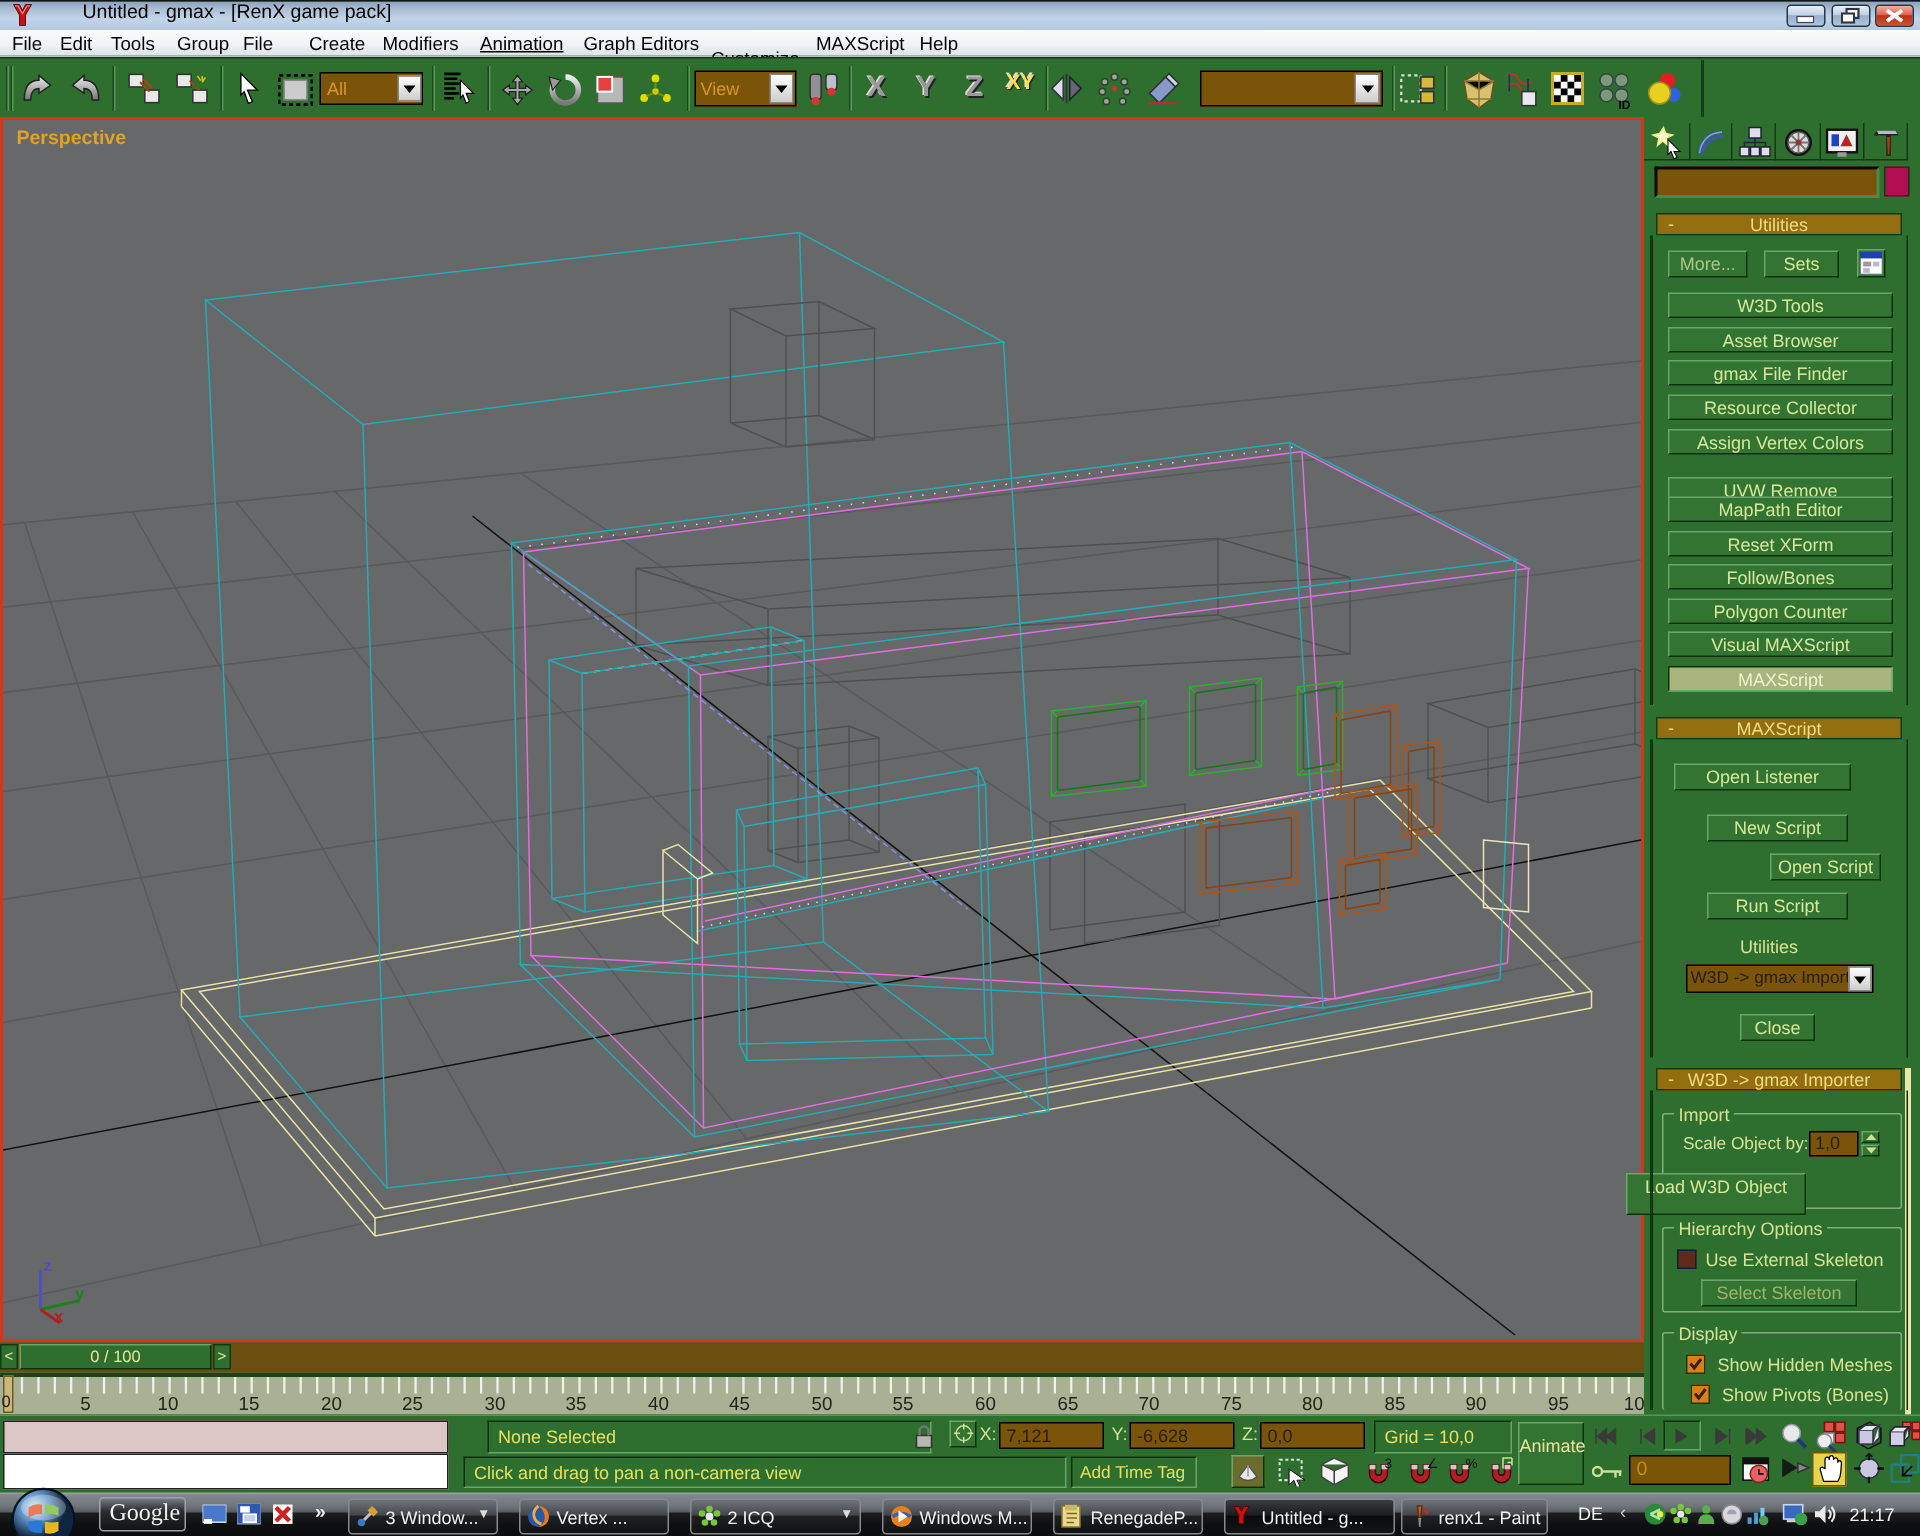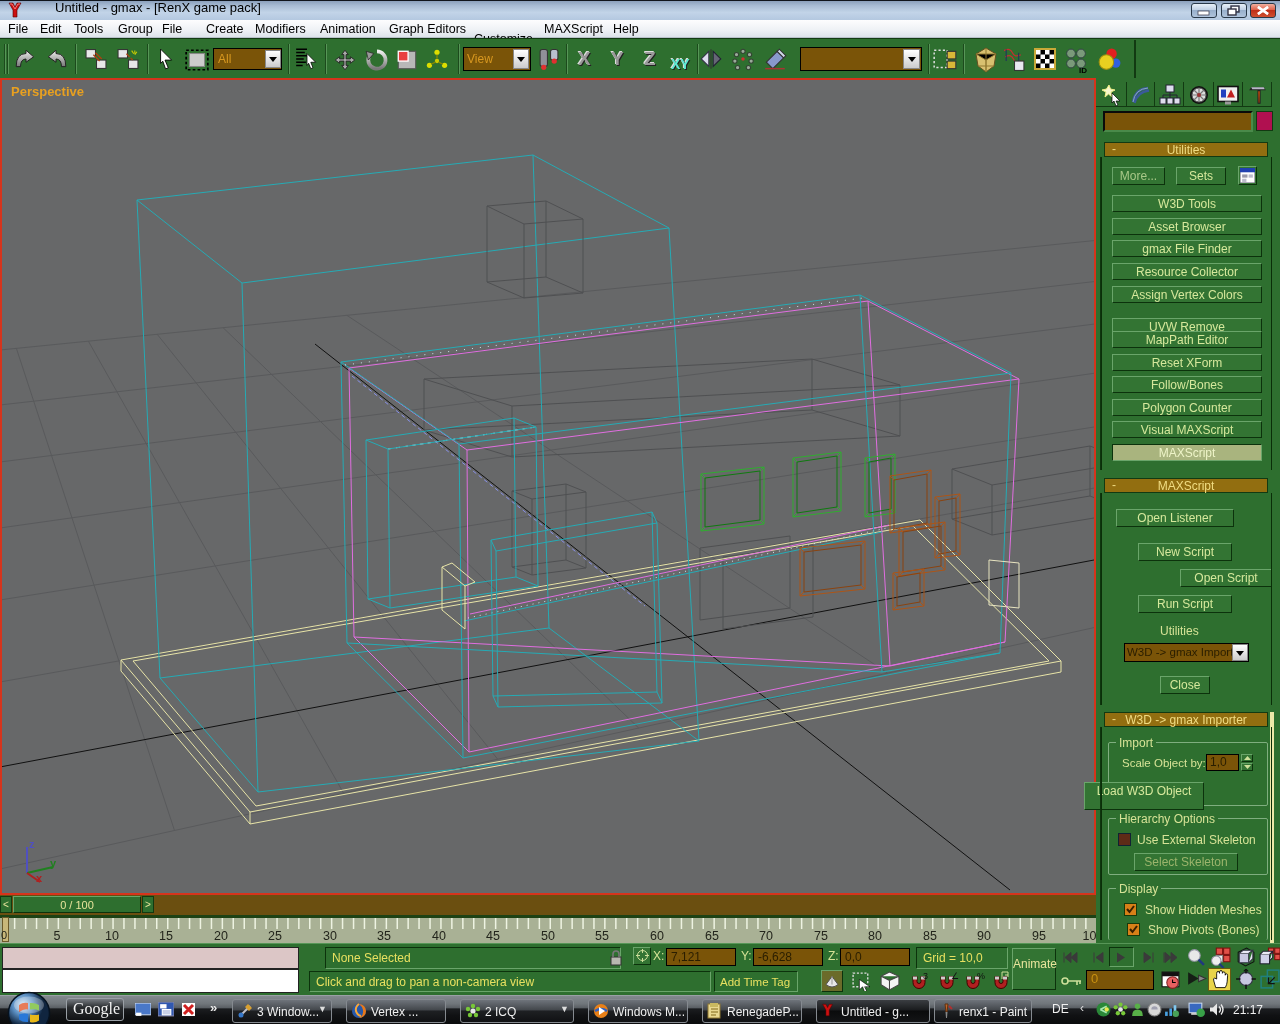--- a/index.html
+++ b/index.html
@@ -39,21 +39,21 @@
       <path d="M8 4 L18 11 M18 4 L8 11" stroke="#fff" stroke-width="2.2"></path>
     </svg></div>
 <div class="abs" style="left:0;top:20px;width:1280px;height:18px;background:linear-gradient(#fdfdfe 0%,#eef1f5 60%,#dde3ea 100%);border-bottom:1px solid #b8c0ca;"></div>
 <div class="abs" style="left:8px;top:22px;font-size:12.5px;color:#000;">File</div>
 <div class="abs" style="left:40px;top:22px;font-size:12.5px;color:#000;">Edit</div>
 <div class="abs" style="left:74px;top:22px;font-size:12.5px;color:#000;">Tools</div>
 <div class="abs" style="left:118px;top:22px;font-size:12.5px;color:#000;">Group</div>
 <div class="abs" style="left:162px;top:22px;font-size:12.5px;color:#000;">File</div>
 <div class="abs" style="left:206px;top:22px;font-size:12.5px;color:#000;">Create</div>
 <div class="abs" style="left:255px;top:22px;font-size:12.5px;color:#000;">Modifiers</div>
-<div class="abs" style="left:320px;top:22px;font-size:12.5px;color:#000;">Animation</div>
+<div class="abs" style="left:320px;top:22px;font-size:12.5px;color:#000;text-decoration:underline;">Animation</div>
 <div class="abs" style="left:389px;top:22px;font-size:12.5px;color:#000;">Graph Editors</div>
 <div class="abs" style="left:474px;top:32px;font-size:12.5px;color:#000;">Customize</div>
 <div class="abs" style="left:544px;top:22px;font-size:12.5px;color:#000;">MAXScript</div>
 <div class="abs" style="left:613px;top:22px;font-size:12.5px;color:#000;">Help</div>
 <div class="abs" style="left:0;top:38px;width:1280px;height:40px;background:#2e6f2f;border-top:1px solid #123a12;"></div>
 <div style="position:absolute;left:4px;top:44px;width:1px;height:30px;background:#1c4a1c"></div>
 <div style="position:absolute;left:5px;top:44px;width:1px;height:30px;background:#579657"></div>
 <div style="position:absolute;left:7px;top:44px;width:1px;height:30px;background:#1c4a1c"></div>
 <div style="position:absolute;left:8px;top:44px;width:1px;height:30px;background:#579657"></div>
 <svg class="abs" style="left:14px;top:48px" width="24" height="22" viewBox="0 0 22 20">
@@ -134,21 +134,21 @@
     <rect x="2" y="2" width="7" height="16" rx="2" fill="#909098" stroke="#333"></rect>
     <rect x="12" y="2" width="7" height="10" rx="2" fill="#b8c0d0" stroke="#333"></rect>
     <circle cx="5.5" cy="19" r="2.5" fill="#e03030"></circle>
     <circle cx="15.5" cy="13" r="2.5" fill="#e03030"></circle>
   </svg>
 <div style="position:absolute;left:566px;top:44px;width:1px;height:30px;background:#1c4a1c"></div>
 <div style="position:absolute;left:567px;top:44px;width:1px;height:30px;background:#579657"></div>
 <div class="abs" style="left:578px;top:48px;font-size:19px;font-weight:bold;color:#9a9a9a;text-shadow:1px 1px 0 #222,-1px -1px 0 #ddd;">X</div>
 <div class="abs" style="left:611px;top:48px;font-size:19px;font-weight:bold;color:#9a9a9a;text-shadow:1px 1px 0 #222,-1px -1px 0 #ddd;">Y</div>
 <div class="abs" style="left:644px;top:48px;font-size:19px;font-weight:bold;color:#9a9a9a;text-shadow:1px 1px 0 #222,-1px -1px 0 #ddd;">Z</div>
-<div class="abs" style="left:671px;top:56px;font-size:14px;font-weight:bold;color:#5eead4;text-shadow:1px 1px 0 #222,-1px -1px 0 #ddd;">XY</div>
+<div class="abs" style="left:671px;top:46px;font-size:14px;font-weight:bold;color:#fde047;text-shadow:1px 1px 0 #222,-1px -1px 0 #ddd;">XY</div>
 <div style="position:absolute;left:697px;top:44px;width:1px;height:30px;background:#1c4a1c"></div>
 <div style="position:absolute;left:698px;top:44px;width:1px;height:30px;background:#579657"></div>
 <svg class="abs" style="left:699px;top:47px" width="24" height="26" viewBox="0 0 22 24">
     <path d="M11 2 L11 20 M9 4 l-1.5 2 M9 9 l-1.5 2 M9 14 l-1.5 2" stroke="#333" stroke-width="1"></path>
     <path d="M2 11 L9 4 L9 18 Z" fill="#dde" stroke="#334"></path>
     <path d="M20 11 L13 4 L13 18 Z" fill="#667" stroke="#223"></path>
   </svg>
 <svg class="abs" style="left:731px;top:47px" width="24" height="26" viewBox="0 0 22 24">
     <circle cx="11" cy="4" r="2" fill="#9a9" stroke="#343"></circle>
     <circle cx="5" cy="7" r="2" fill="#9a9" stroke="#343"></circle>
@@ -419,21 +419,21 @@
 <div class="grnbtn" style="left:1112px;top:331px;width:150px;height:17px;line-height:16px;">MapPath Editor</div>
 <div class="grnbtn" style="left:1112px;top:354px;width:150px;height:17px;line-height:16px;">Reset XForm</div>
 <div class="grnbtn" style="left:1112px;top:376px;width:150px;height:17px;line-height:16px;">Follow/Bones</div>
 <div class="grnbtn" style="left:1112px;top:399px;width:150px;height:17px;line-height:16px;">Polygon Counter</div>
 <div class="grnbtn" style="left:1112px;top:421px;width:150px;height:17px;line-height:16px;">Visual MAXScript</div>
 <div class="grnbtn" style="left:1112px;top:444px;width:150px;height:17px;line-height:16px;background:#a9b47e;border-top-color:#0c320c;border-left-color:#0c320c;border-bottom-color:#6aa56a;border-right-color:#6aa56a;color:#eef4c8;">MAXScript</div>
 <div class="roll" style="left:1104px;top:478px;width:164px;height:15px;line-height:15px;">MAXScript</div>
 <div class="abs" style="left:1112px;top:478px;font-size:12px;color:#f0dc82;">-</div>
 <div class="grnbtn" style="left:1116px;top:509px;width:118px;height:18px;line-height:17px;">Open Listener</div>
 <div class="grnbtn" style="left:1138px;top:543px;width:94px;height:18px;line-height:17px;">New Script</div>
-<div class="grnbtn" style="left:1180px;top:569px;width:92px;height:18px;line-height:17px;">Open Script</div>
+<div class="grnbtn" style="left:1180px;top:569px;width:74px;height:18px;line-height:17px;">Open Script</div>
 <div class="grnbtn" style="left:1138px;top:595px;width:94px;height:18px;line-height:17px;">Run Script</div>
 <div class="lbl" style="left:1160px;top:624px;">Utilities</div>
 <div class="abs" style="left:1124px;top:643px;width:125px;height:19px;background:#7a5408;border:1px solid #000;"></div>
 <div class="abs" style="left:1127px;top:646px;font-size:11.5px;color:#2a1e00;white-space:nowrap;overflow:hidden;width:105px;">W3D -&gt; gmax Importe</div>
 <div class="abs" style="left:1232px;top:644px;width:16px;height:17px;background:linear-gradient(#fff,#ccc);border:1px solid #888;"></div>
 <svg class="abs" style="left:1235px;top:650px" width="10" height="7">
     <path d="M1 1 L9 1 L5 6 Z" fill="#000"></path>
   </svg>
 <div class="grnbtn" style="left:1160px;top:676px;width:50px;height:18px;line-height:17px;">Close</div>
 <div class="roll" style="left:1104px;top:712px;width:164px;height:15px;line-height:15px;">W3D -&gt; gmax Importer</div>

